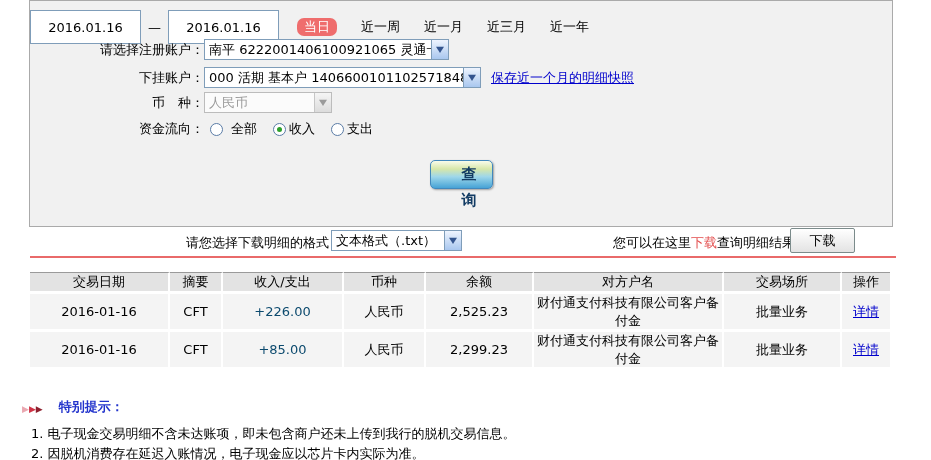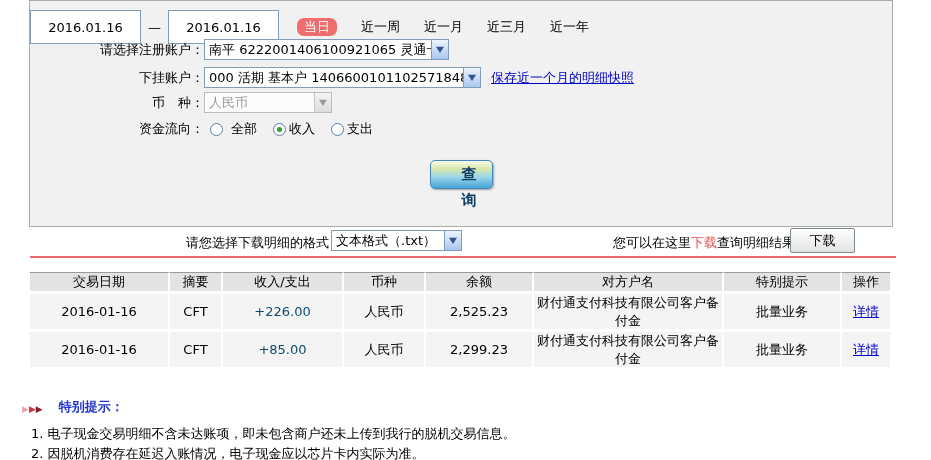--- a/index.html
+++ b/index.html
@@ -159,21 +159,21 @@
 
   <table class="detail-table">
     <thead>
         <tr>
           <th style="width: 140px;">交易日期</th>
           <th style="width: 53px;">摘要</th>
           <th style="width: 121px;">收入/支出</th>
           <th style="width: 82px;">币种</th>
           <th style="width: 108px;">余额</th>
           <th style="width: 190px;">对方户名</th>
-          <th style="width: 118px;">特别提示</th>
+          <th style="width: 118px;">交易场所</th>
           <th style="width: 48px;">操作</th>
         </tr>
       </thead>
     <tbody>
         <tr>
           <td>2016-01-16</td>
           <td>CFT</td>
           <td class="amount">+226.00</td>
           <td>人民币</td>
           <td>2,525.23</td>

